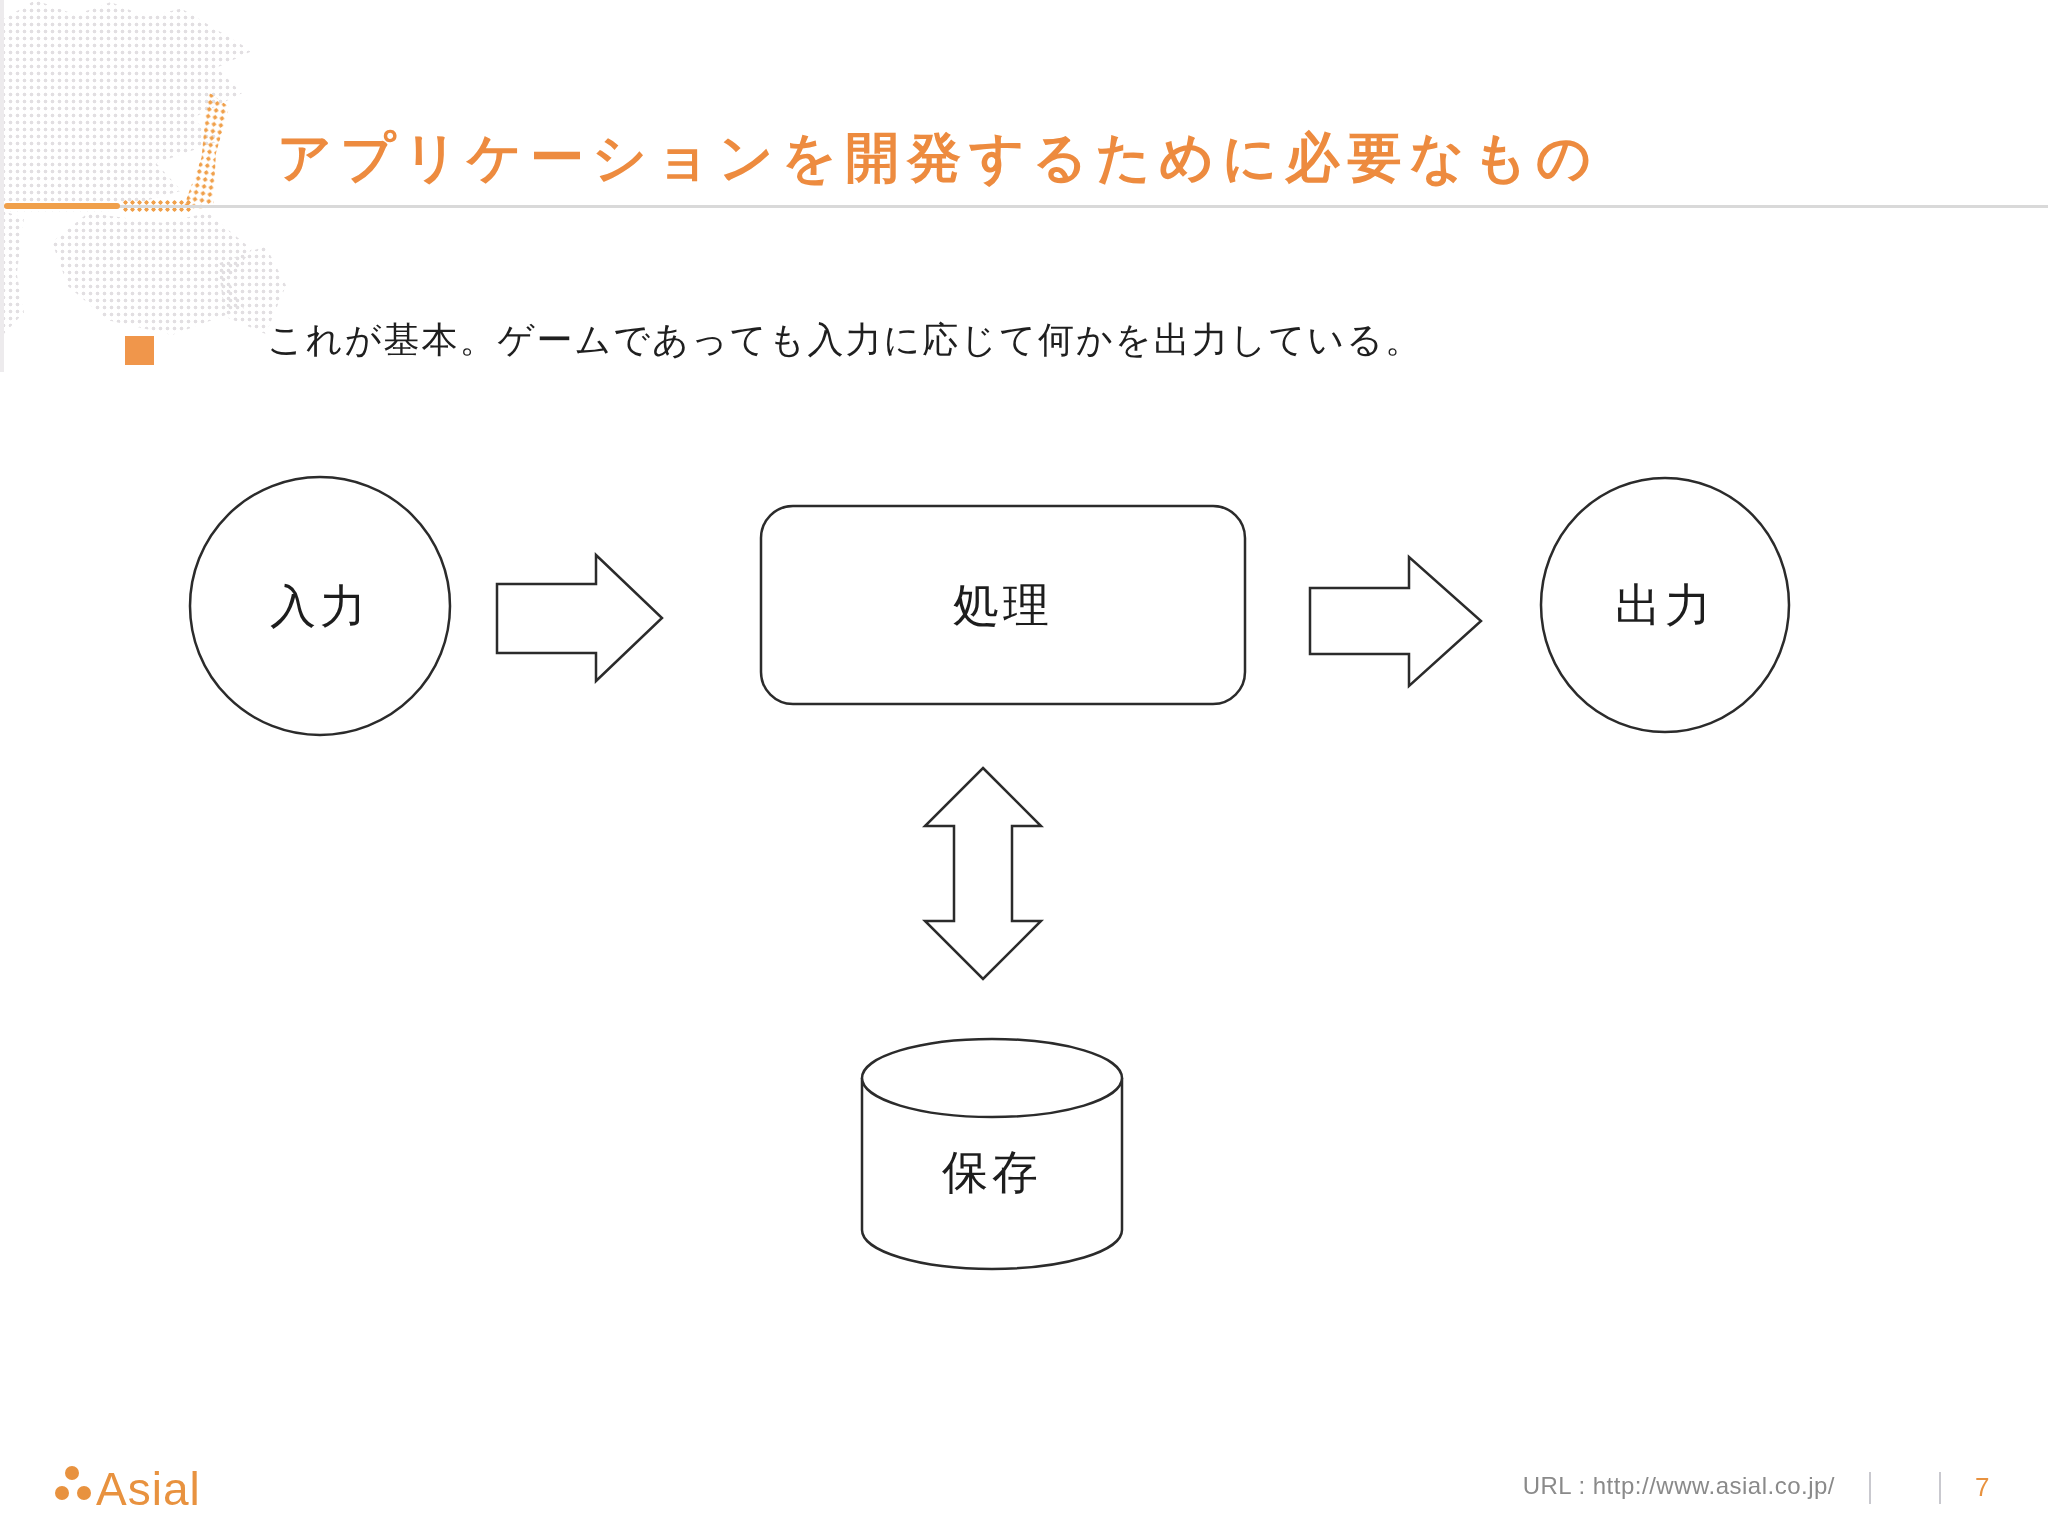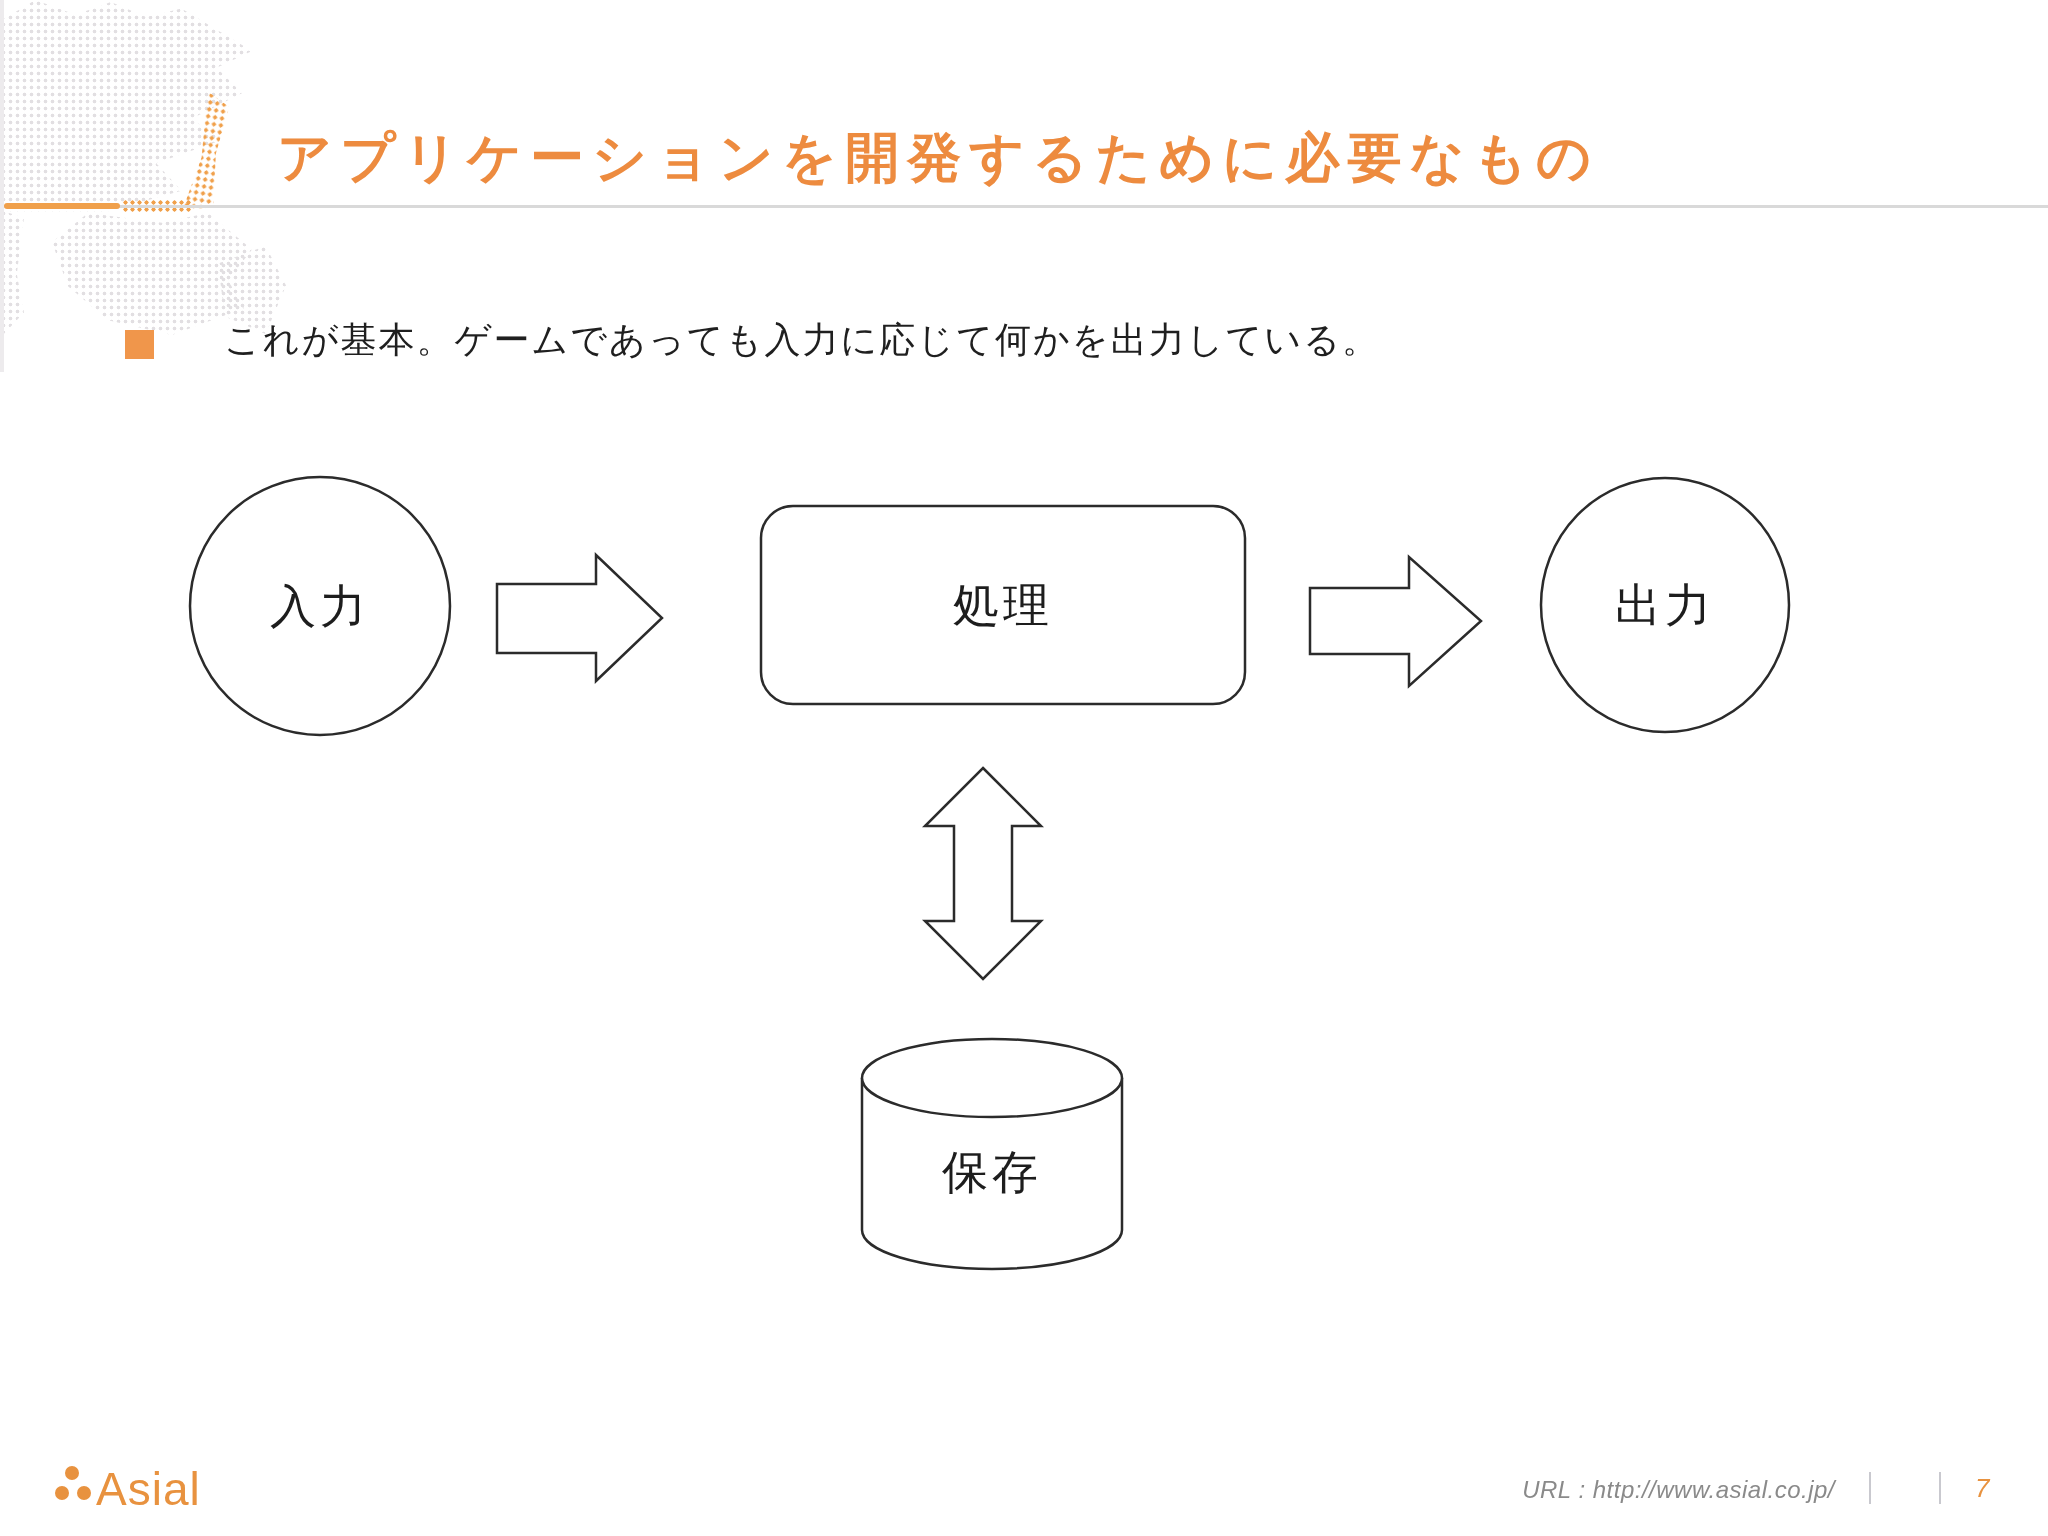--- a/index.html
+++ b/index.html
@@ -34,43 +34,43 @@
   
   .rule-gray{position:absolute;left:118px;top:205px;width:1930px;height:3px;background:#d9d9d9;}
   .rule-orange{position:absolute;left:4px;top:203px;width:116px;height:6px;background:#f0a04b;border-radius:3px;}
   
   .title{
     position:absolute;left:277px;top:122px;
     font-size:54px;font-weight:bold;color:#ed8b3f;
     letter-spacing:8px;white-space:nowrap;
   }
   
-  .bullet-row{position:absolute;left:125px;top:316px;display:flex;align-items:center;}
+  .bullet-row{position:absolute;left:125px;top:316px;display:flex;align-items:flex-end;gap:43px;}
   .bullet-sq{width:29px;height:29px;background:#f0964b;margin-top:7px;flex:0 0 auto;}
   .bullet-text{
     margin-left:70px;font-size:36px;color:#1f1f1f;letter-spacing:2px;white-space:nowrap;
   }
   
   .diagram{position:absolute;left:0;top:0;width:2048px;height:1536px;}
   .shape{fill:#ffffff;stroke:#2b2b2b;stroke-width:2.5;}
   .node-label{
     font-family:"Liberation Sans", sans-serif;
     font-size:46px;fill:#1d1d1d;letter-spacing:4px;
     text-anchor:middle;dominant-baseline:central;
   }
   
   .footer-logo{position:absolute;left:52px;top:1455px;width:220px;height:60px;}
   .logo-word{
     position:absolute;left:52px;top:1462px;
     font-size:46px;color:#e8923f;font-weight:500;letter-spacing:1px;margin-left:44px;
   }
   .footer-right{
     position:absolute;right:58px;top:1472px;
-    display:flex;align-items:flex-end;
-    font-size:24px;color:#8a8a8a;letter-spacing:0.5px;white-space:nowrap;font-style:italic;
+    display:flex;align-items:flex-start;
+    font-size:24px;color:#8a8a8a;letter-spacing:0.5px;white-space:nowrap;
   }
   .footer-sep{width:2px;height:32px;background:#c9c9cf;margin:0 34px;}
   .page-num{color:#e8923f;font-size:26px;}
 </style>
 </head>
 <body>
 
 <div class="slide">
 
   <div class="dots dots-a"></div>

